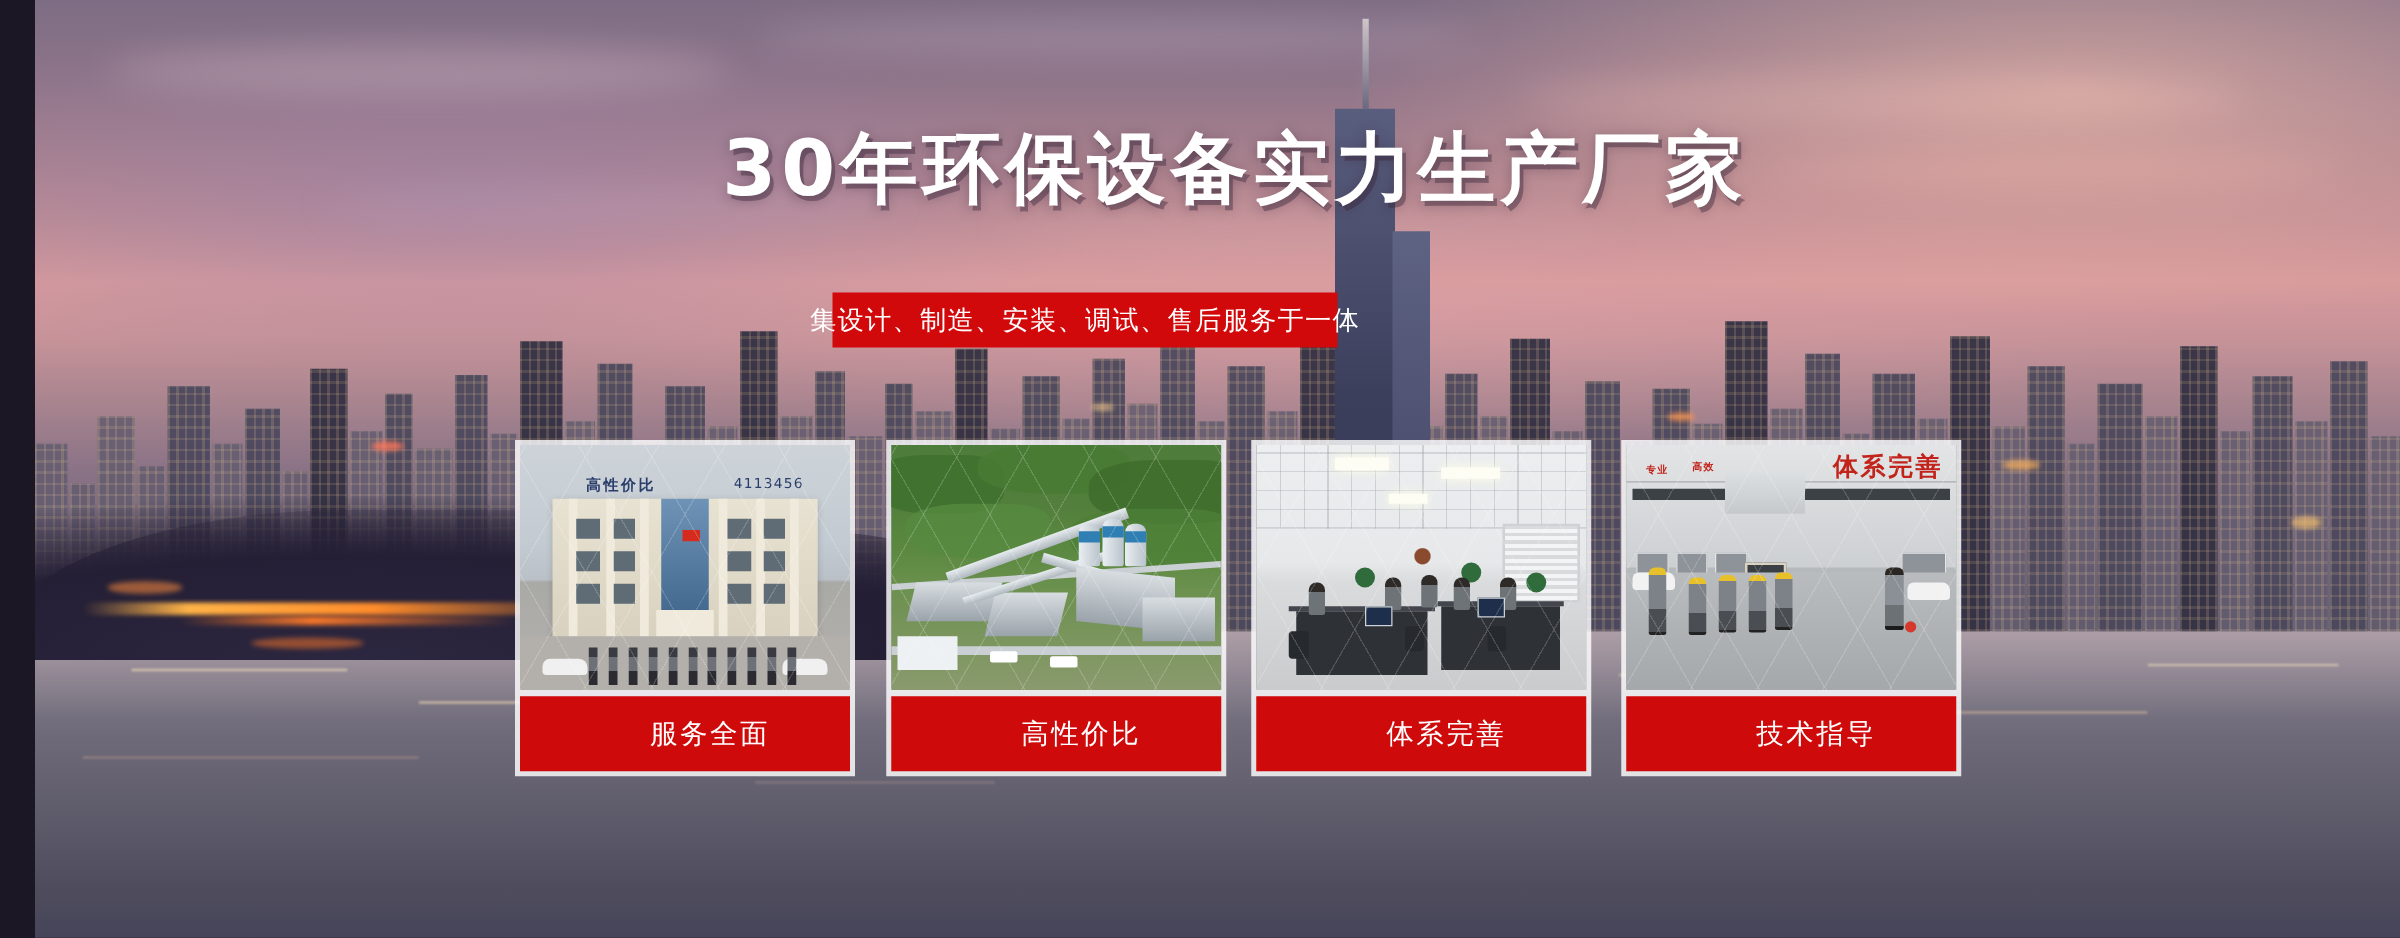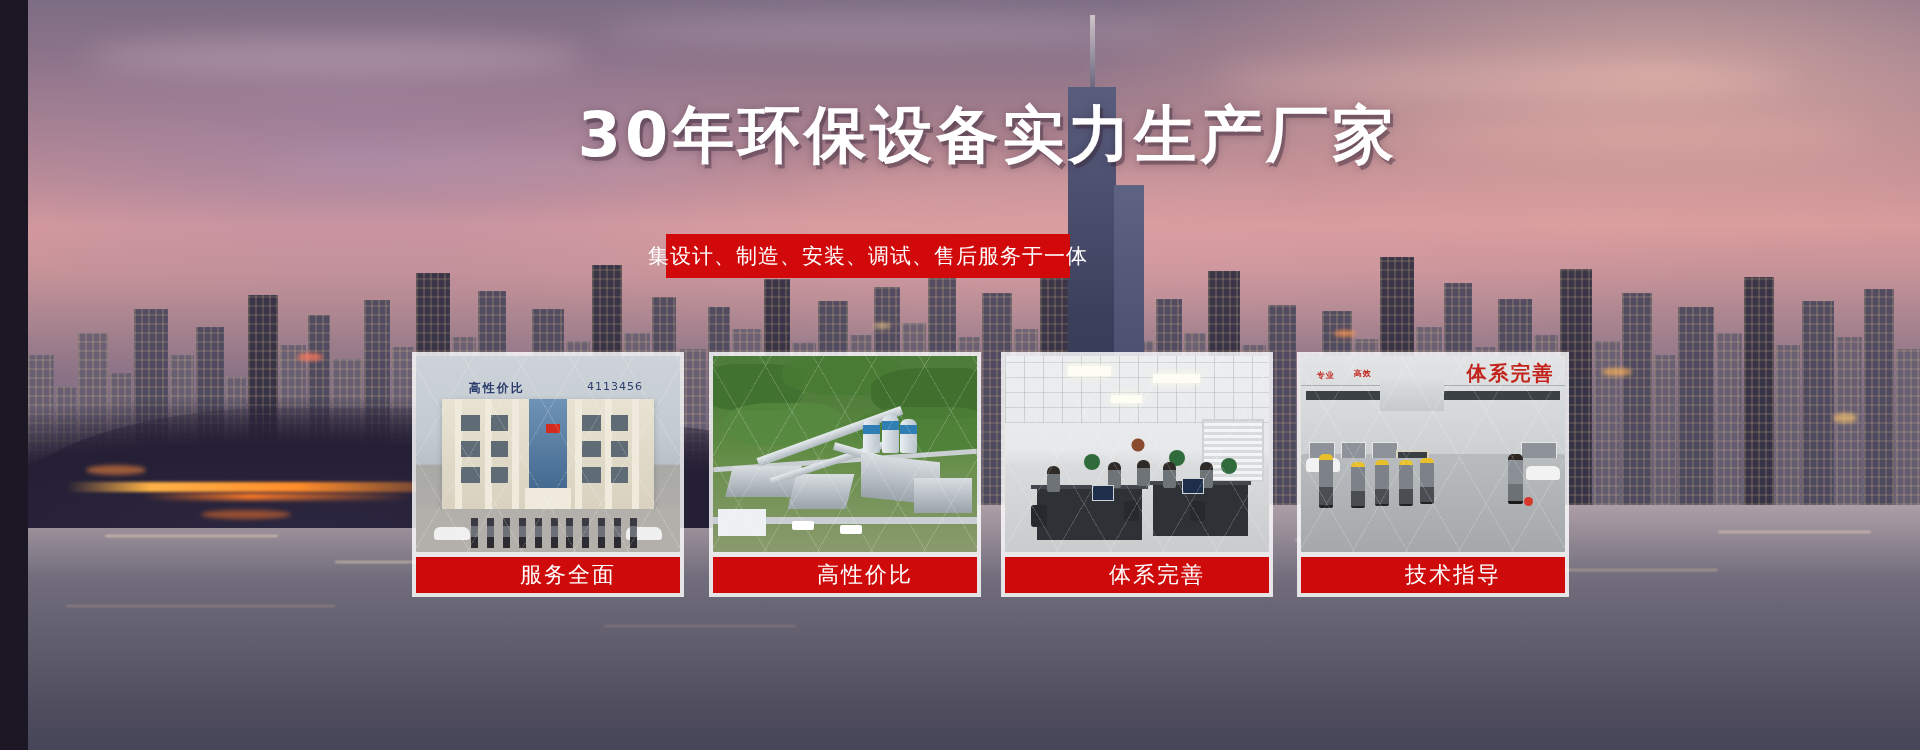--- a/index.html
+++ b/index.html
@@ -77,21 +77,21 @@
     text-shadow:3px 4px 0 rgba(60,40,60,.42), 0 2px 10px rgba(40,20,40,.35);}
   .subbar{position:absolute;left:638px;top:234px;width:404px;height:44px;background:#d2090b;
     display:flex;align-items:center;justify-content:center;}
   .subbar span{color:#fff;font-size:21px;letter-spacing:1px;font-weight:500;white-space:nowrap;}
 
   
   .cards{position:absolute;left:0;top:352px;width:1920px;height:262px;}
   .card{position:absolute;top:0;width:272px;padding:4px;background:rgba(255,255,255,.82);
     box-sizing:border-box;}
   .card .photo{position:relative;width:264px;height:196px;overflow:hidden;background:#9aa0a6;}
-  .card .cap{height:36px;margin-top:5px;background:#cf0a0b;color:#fff;
+  .card .cap{height:60px;margin-top:5px;background:#cf0a0b;color:#fff;
     display:flex;align-items:center;justify-content:center;font-size:22px;letter-spacing:2px;padding-left:40px;}
   .wm{position:absolute;inset:0;pointer-events:none;opacity:.30;
     background-image:
       repeating-linear-gradient(60deg, rgba(255,255,255,.55) 0 1px, rgba(255,255,255,0) 1px 46px),
       repeating-linear-gradient(-60deg, rgba(255,255,255,.55) 0 1px, rgba(255,255,255,0) 1px 46px);}
 
   
   .p1{position:absolute;inset:0;background:linear-gradient(180deg,#cdd3d8 0%,#c3cbd2 40%,#b9c0c6 55%,#a9a9a6 56%,#b5b2ad 100%);}
   .p1 .bldg{position:absolute;left:10%;top:22%;width:80%;height:58%;
     background:linear-gradient(180deg,#e8e2d2,#d8d1bf);box-shadow:0 2px 6px rgba(0,0,0,.2);}

